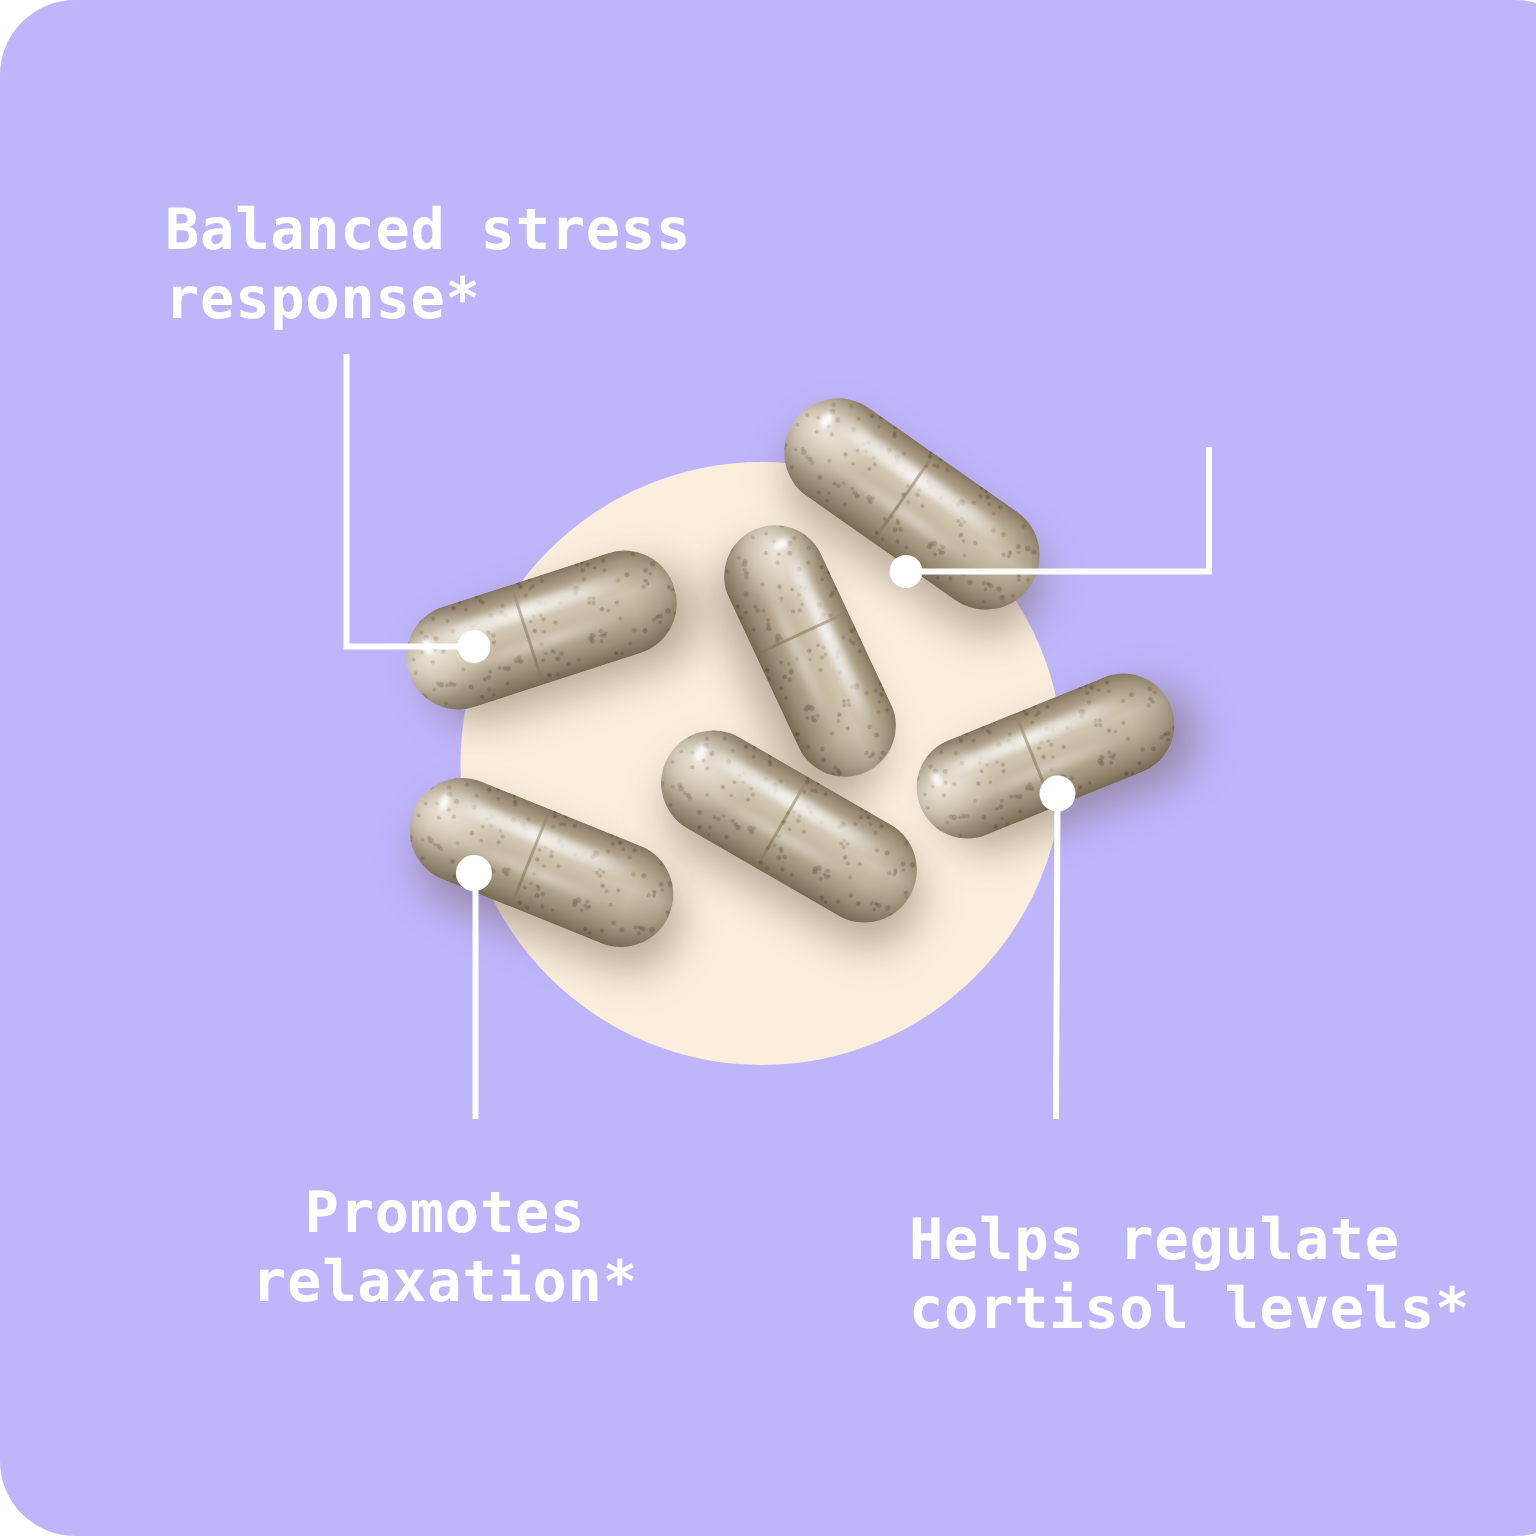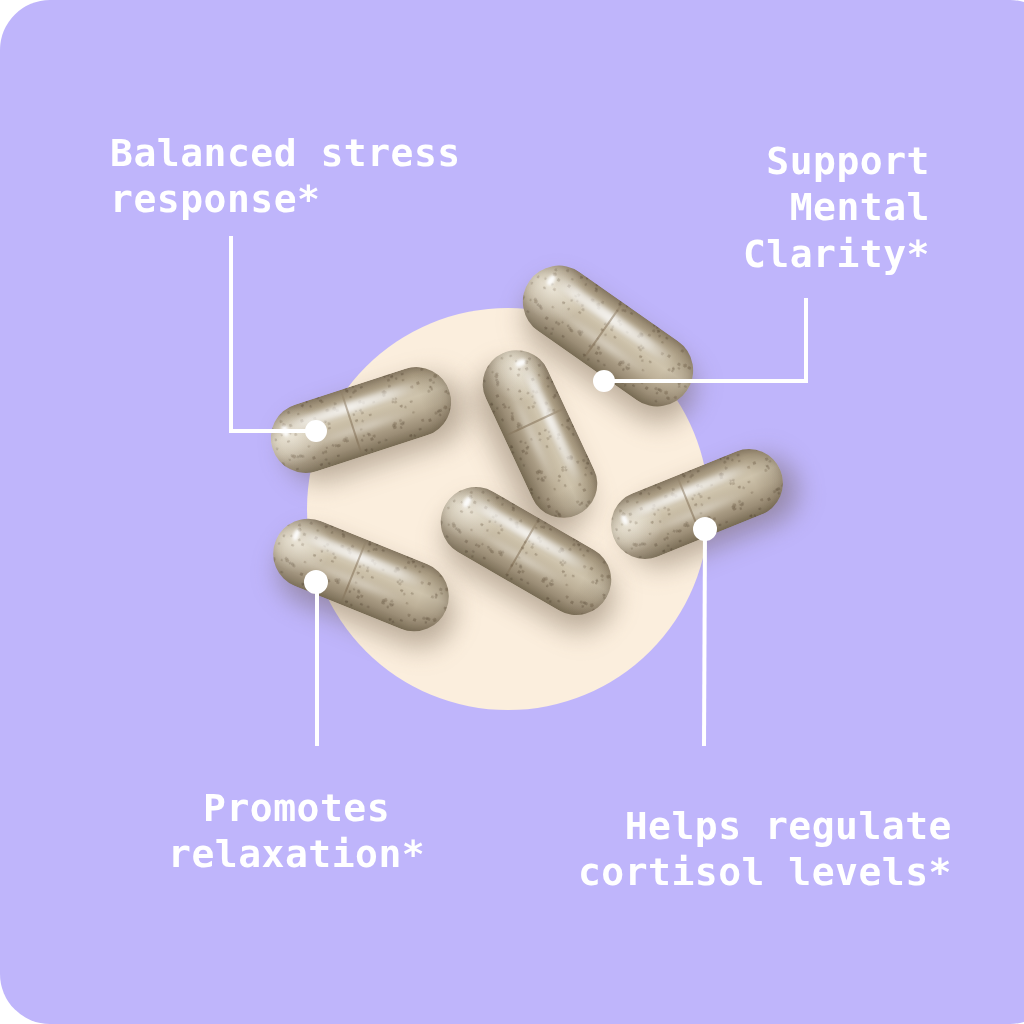--- a/index.html
+++ b/index.html
@@ -192,21 +192,21 @@
     color: #ffffff;
     font-weight: 700;
     font-size: 38px;
     line-height: 1.22;
     letter-spacing: 0.5px;
     white-space: pre-line;
   }
   .label-tl { left: 110px; top: 130px; text-align: left; }
   .label-tr { right: 130px; top: 138px; text-align: right; }
   .label-bl { left: 168px; top: 785px; text-align: center; }
-  .label-br { right: 108px; top: 803px; text-align: right; }
+  .label-br { right: 80px; top: 803px; }
 </style>
 </head>
 <body>
 
 <div class="stage">
   <div class="card">
 
     <div class="cream-circle"></div>
 
     <div class="pill-layer">
@@ -299,23 +299,20 @@
 
       <circle class="conn-dot" cx="316" cy="431" r="11"></circle>
       <circle class="conn-dot" cx="604" cy="381" r="11"></circle>
       <circle class="conn-dot" cx="316" cy="582" r="12"></circle>
       <circle class="conn-dot" cx="705" cy="529" r="12"></circle>
     </svg>
 
     <div class="label label-tl">Balanced stress
 response*</div>
 
-    <div class="label label-tr">Support
-Mental
-Clarity*</div>
 
     <div class="label label-bl">Promotes
 relaxation*</div>
 
     <div class="label label-br">Helps regulate
 cortisol levels*</div>
 
   </div>
 </div>
 

